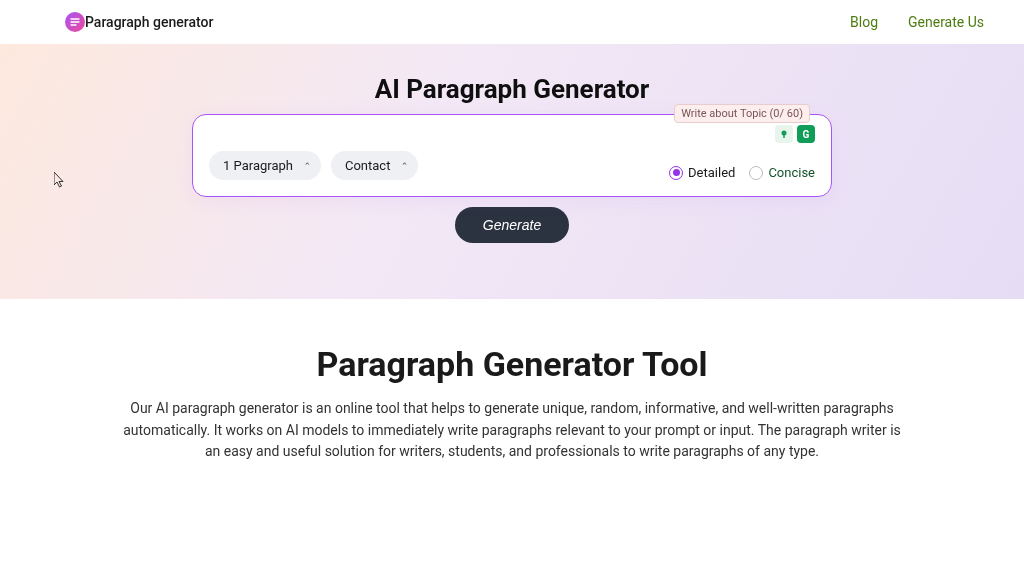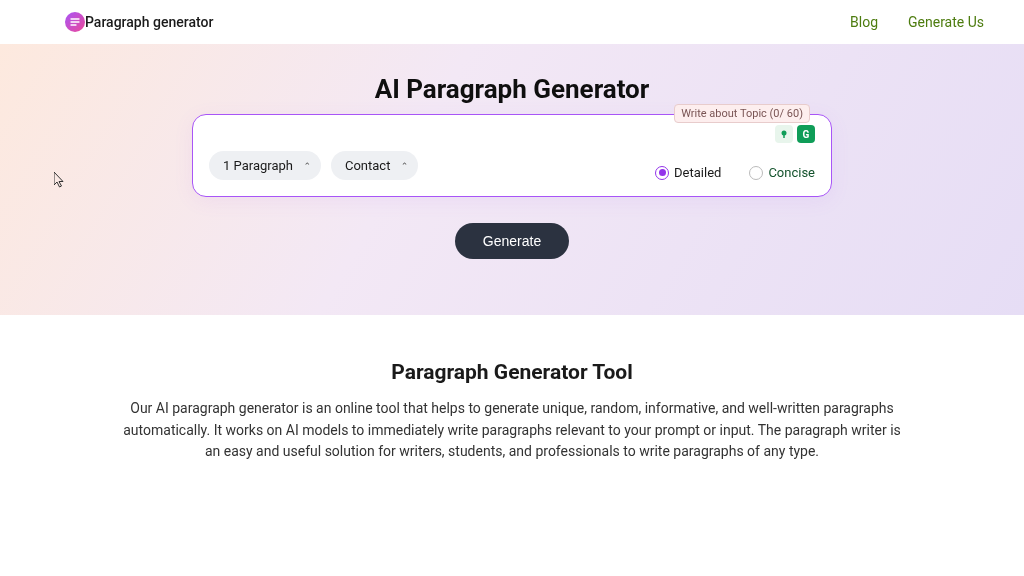--- a/index.html
+++ b/index.html
@@ -133,21 +133,21 @@
   align-items: center;
 }
 .chev {
   position: absolute;
   right: 10px;
   font-size: 9px;
   color: #555;
 }
 .radios {
   display: flex;
-  gap: 28px;
+  gap: 14px;
   font-size: 13px;
   align-items: center;
 }
 .radio { display: flex; align-items: center; gap: 5px; cursor: pointer; }
 .radio-circle {
   width: 14px;
   height: 14px;
   border-radius: 50%;
   border: 1.5px solid #9333ea;
   display: flex;
@@ -156,36 +156,37 @@
 }
 .radio-circle.off { border-color: #bbb; }
 .radio-dot {
   width: 7px;
   height: 7px;
   border-radius: 50%;
   background: #9333ea;
 }
 .radio.off { color: #14532d; }
 .generate {
-  margin: 26px auto 0;
+  margin: 10px auto 0;
   display: block;
   background: #2b3240;
   color: #fff;
   border: none;
   border-radius: 22px;
   padding: 10px 28px;
   font-size: 14px;
   cursor: pointer;
+  font-style: italic;
 }
 .section2 {
   padding: 45px 120px 20px;
   text-align: center;
 }
 .section2 h2 {
-  font-size: 21px;
+  font-size: 34px;
   font-weight: 700;
   margin-bottom: 14px;
 }
 .section2 p {
   font-size: 14px;
   line-height: 1.55;
   color: #333;
 }
 .cursor {
   position: absolute;

